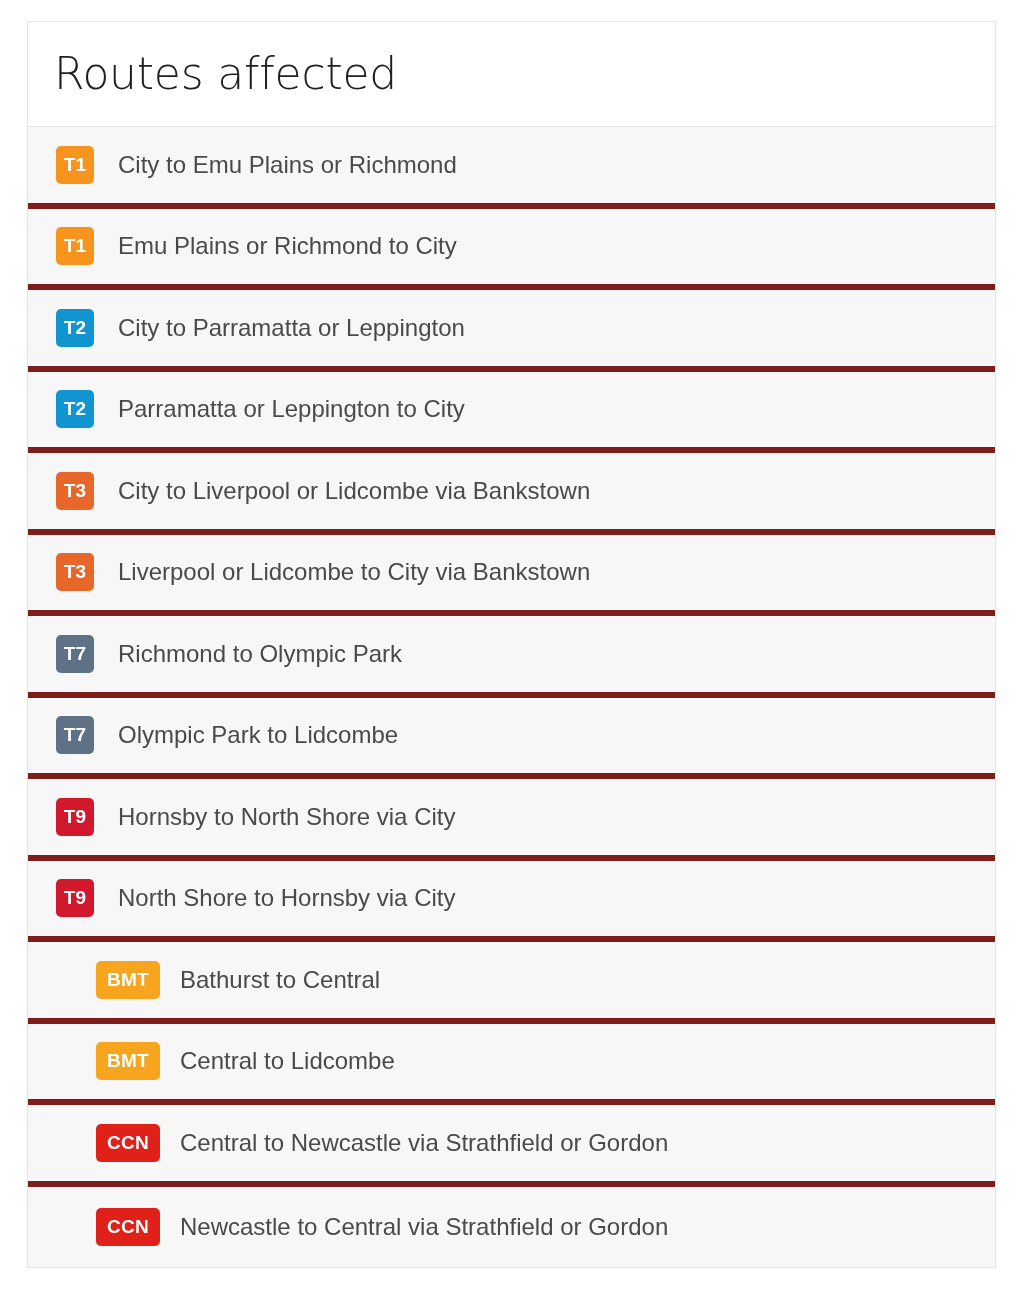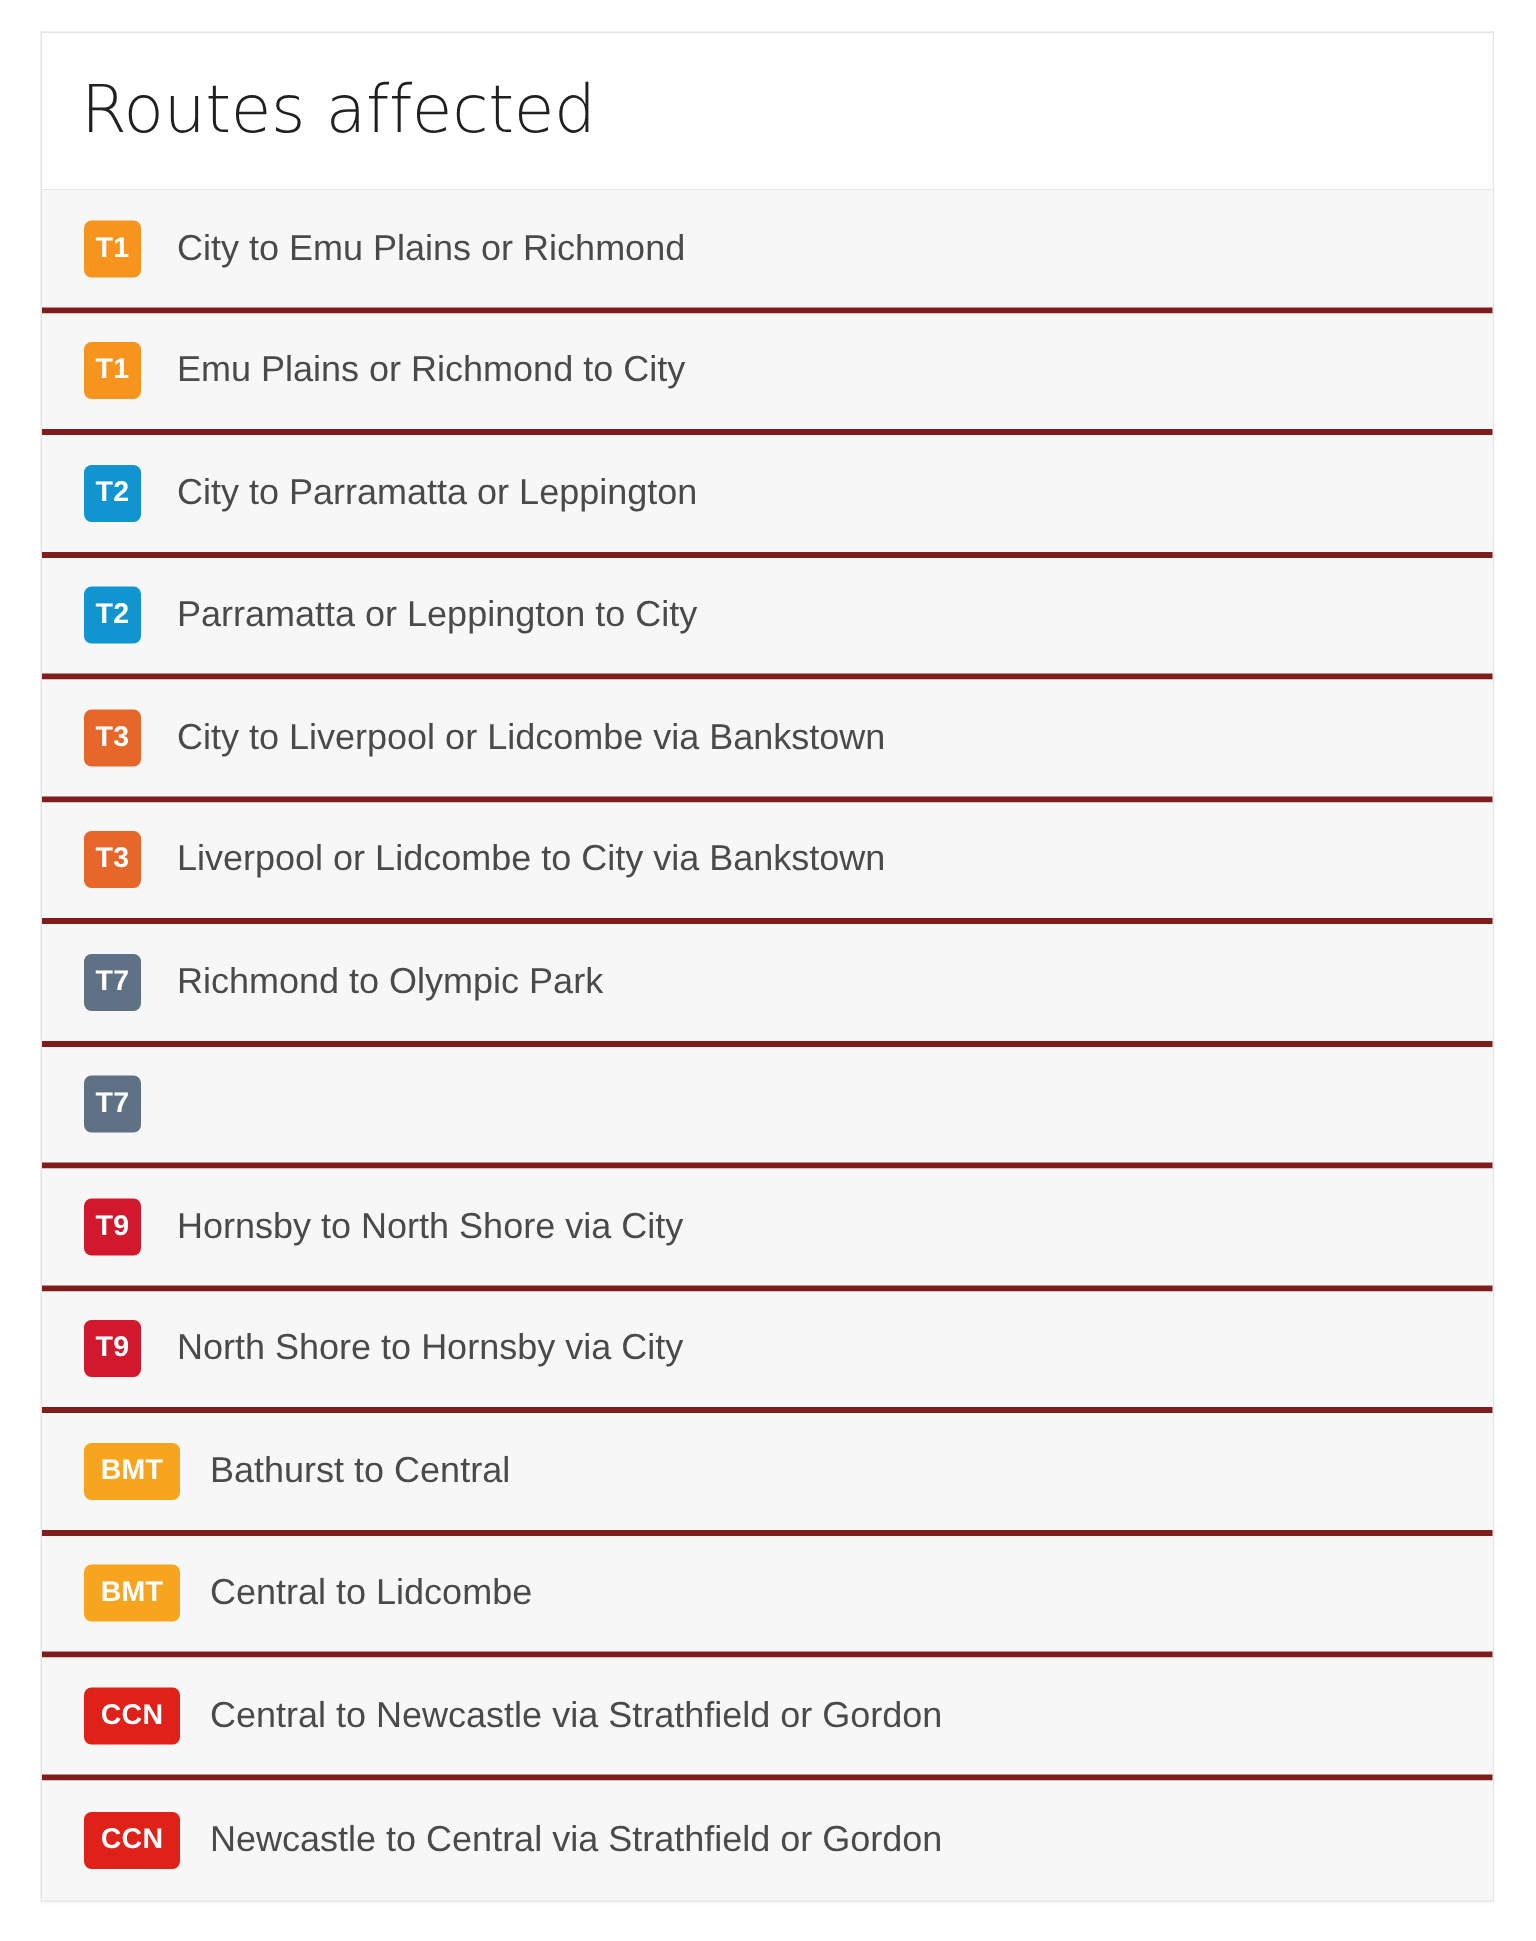--- a/index.html
+++ b/index.html
@@ -56,21 +56,21 @@
 
   .routes-list {
     display: block;
   }
 
   .route-row {
     display: flex;
     align-items: center;
     height: 81.5px;
     background: #f7f7f7;
-    border-bottom: 4px solid #7f1d1d;
+    border-bottom: 6px solid #7f1d1d;
     box-sizing: border-box;
     padding-left: 28px;
   }
   .route-row:last-child {
     border-bottom: 1px solid #e6e6e6;
   }
 
   .route-badge {
     flex: none;
     display: inline-flex;
@@ -84,20 +84,21 @@
     font-weight: 700;
     font-size: 19px;
     letter-spacing: 0.2px;
     box-sizing: border-box;
   }
 
   .route-badge.wide {
     min-width: 64px;
     padding: 0 7px;
     font-size: 19px;
+    margin-left: 40px;
   }
 
   .route-label {
     font-family: Liberation Sans, sans-serif;
     font-weight: 400;
     font-size: 24px;
     color: #4a4a4a;
     margin-left: 24px;
     white-space: nowrap;
     -webkit-font-smoothing: antialiased;
@@ -140,20 +141,21 @@
         <div class="route-row">
           <span class="route-badge" style="background: rgb(231, 103, 43);">T3</span>
           <span class="route-label">Liverpool or Lidcombe to City via Bankstown</span>
         </div>
         <div class="route-row">
           <span class="route-badge" style="background: rgb(94, 113, 133);">T7</span>
           <span class="route-label">Richmond to Olympic Park</span>
         </div>
         <div class="route-row">
           <span class="route-badge" style="background: rgb(94, 113, 133);">T7</span>
+          <span class="route-label">Olympic Park to Lidcombe</span>
         </div>
         <div class="route-row">
           <span class="route-badge" style="background: rgb(210, 24, 45);">T9</span>
           <span class="route-label">Hornsby to North Shore via City</span>
         </div>
         <div class="route-row">
           <span class="route-badge" style="background: rgb(210, 24, 45);">T9</span>
           <span class="route-label">North Shore to Hornsby via City</span>
         </div>
         <div class="route-row">

